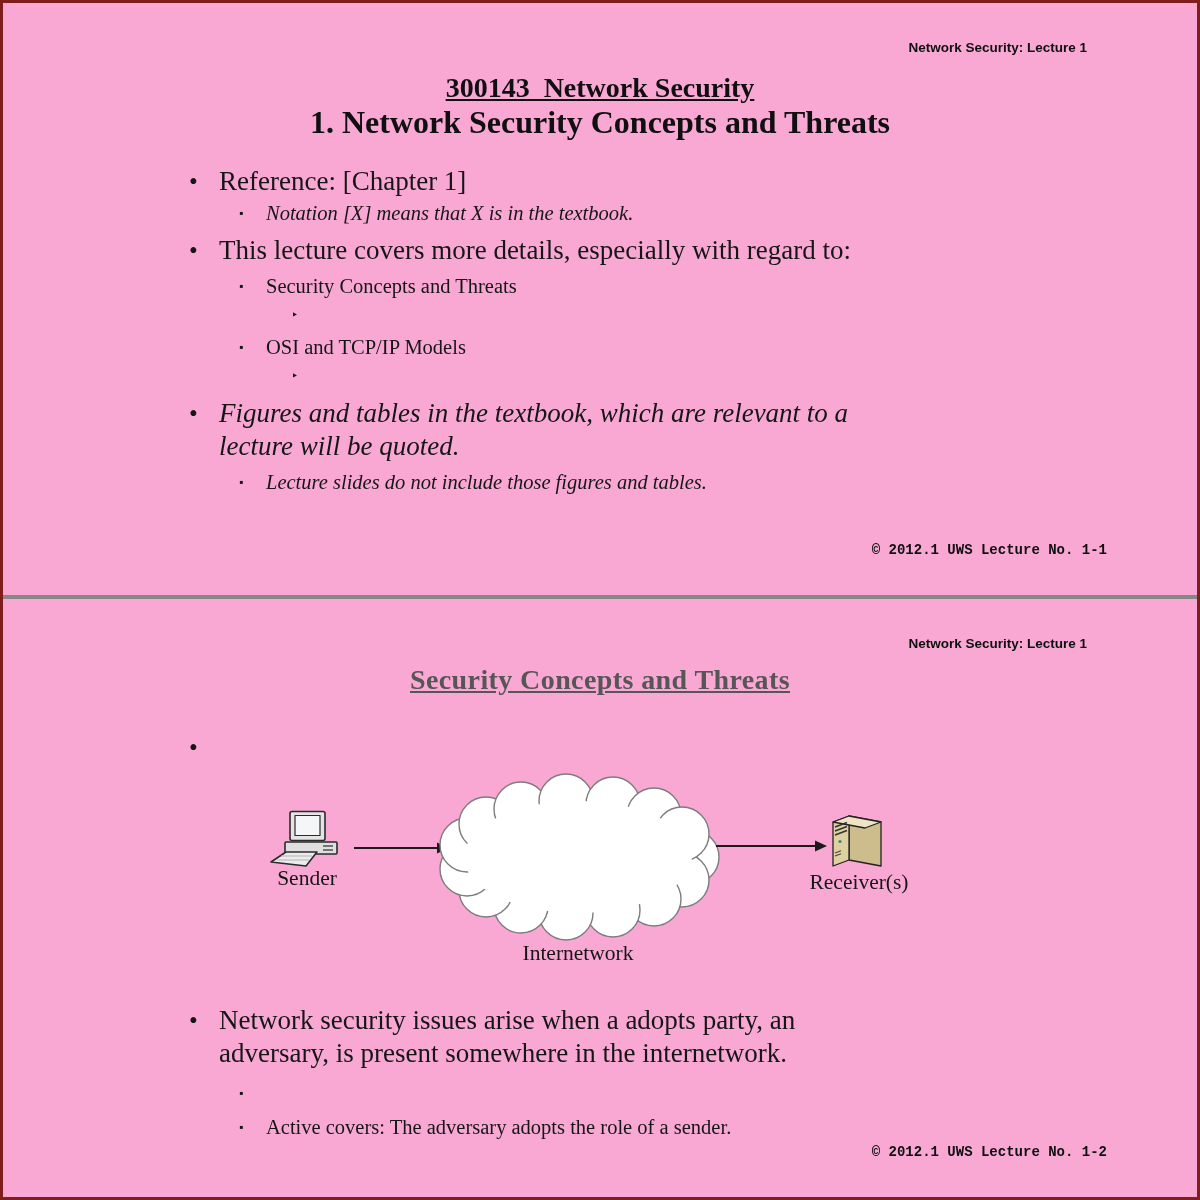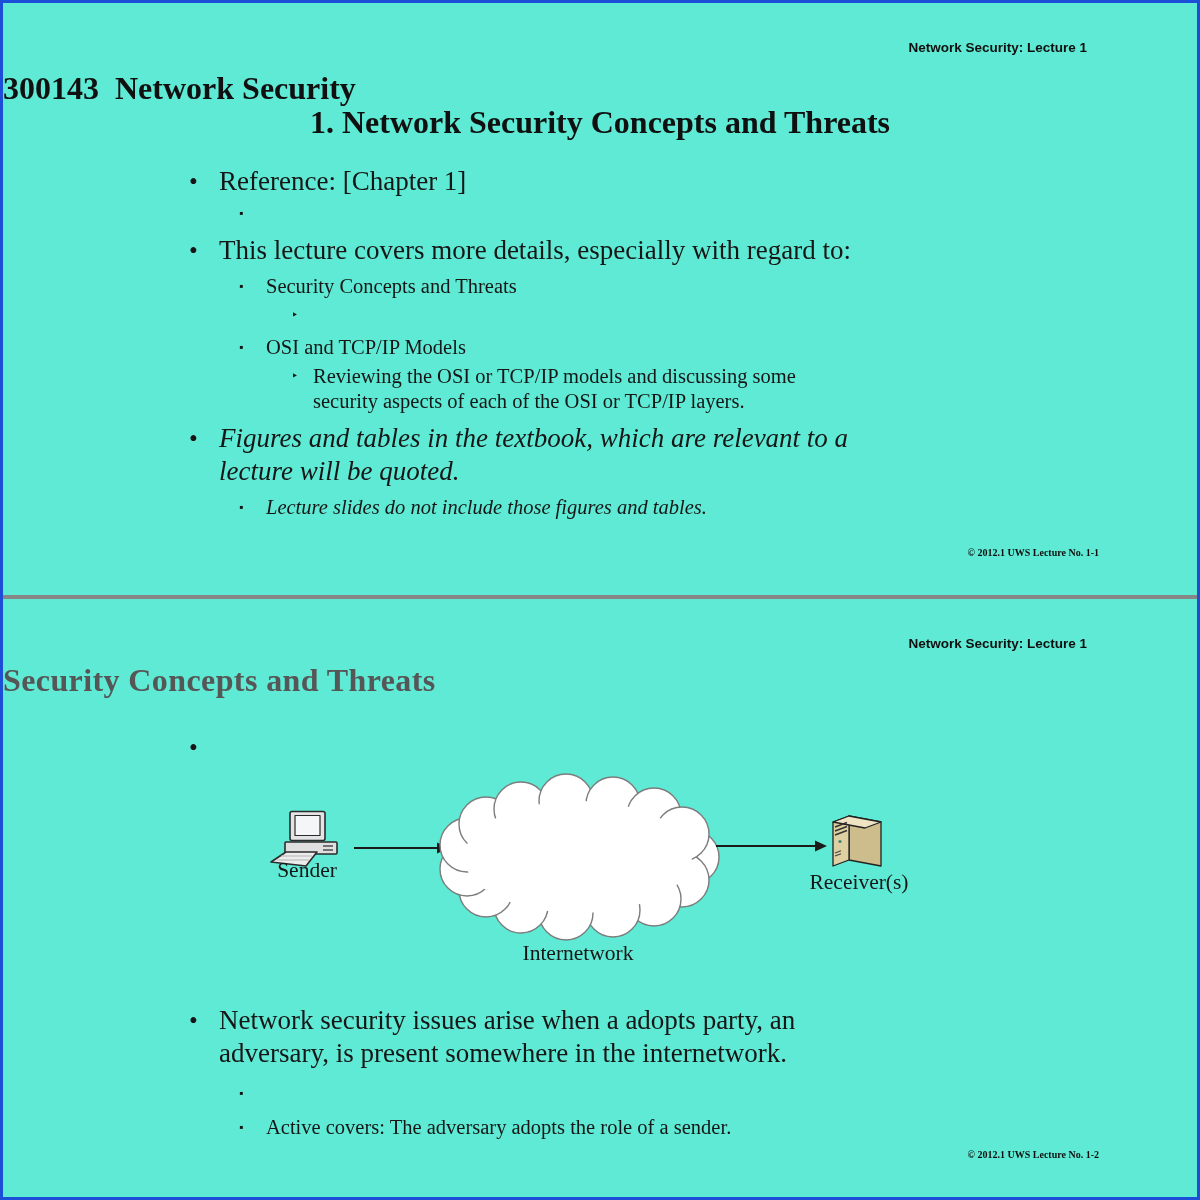--- a/index.html
+++ b/index.html
@@ -1,45 +1,45 @@
 <!DOCTYPE html>
 <html><head>
 <meta charset="utf-8">
 <style>
   html, body { margin: 0; padding: 0; background: #ffffff; }
   #page {
     position: relative;
     width: 1200px; height: 1200px;
     box-sizing: border-box;
-    border: 3px solid #1d4ed8;
-    background: #5eead4;
+    border: 3px solid #7f1d1d;
+    background: #f9a8d4;
     font-family: "Liberation Serif", serif;
     color: #161616;
     overflow: hidden;
   }
   .slide { position: relative; }
   #slide1 { height: 592px; }
   #divider { height: 4px; background: #878787; }
   #slide2 { height: 598px; }
 
   .page-header {
     position: absolute; top: 37px; right: 110px;
     font-family: "Liberation Sans", sans-serif;
     font-weight: bold; font-size: 13.5px; color: #0f0f0f;
   }
   .page-footer {
-    position: absolute; bottom: 37px; right: 98px;
-    font-family: Liberation Serif, serif;
-    font-weight: bold; font-size: 10px; color: #0f0f0f;
+    position: absolute; bottom: 37px; right: 90px;
+    font-family: Liberation Mono, monospace;
+    font-weight: bold; font-size: 14px; color: #0f0f0f;
   }
 
   .title {
-    text-align: left; font-weight: bold;
-    font-size: 32px; line-height: 34px;
-    white-space: pre-wrap; color: #101010;
+    text-align: center; font-weight: bold;
+    font-size: 28px; line-height: 34px;
+    white-space: pre-wrap; color: #101010; text-decoration: underline;
   }
   #slide1 .title { padding-top: 68px; }
   .subtitle {
     text-align: center; font-weight: bold;
     font-size: 32px; line-height: 34px; margin-top: 0; color: #101010;
   }
   #slide2 .title { padding-top: 64px; color: #565656; letter-spacing: 0.4px; }
 
   .bullets { margin-top: 26px; }
   .row { display: flex; align-items: flex-start; }
@@ -57,21 +57,21 @@
   .mt2 { margin-top: 2px; } .mt4 { margin-top: 4px; } .mt6 { margin-top: 6px; }
   .mt8 { margin-top: 8px; }
 
   .s2-b1 { margin-top: 34px; }
   .s2-b2 { margin-top: 18px; }
   .s2-s1 { margin-top: 10px; }
   .s2-s2 { margin-top: 8px; }
 
   .diagram { position: relative; height: 212px; margin-top: 10px; }
   .d-computer { position: absolute; left: 266px; top: 36px; }
-  .d-sender-label { position: absolute; left: 238px; top: 84px; width: 132px;
+  .d-sender-label { position: absolute; left: 238px; top: 92px; width: 132px;
                     text-align: center; font-size: 21.5px; }
   .d-arrow1 { position: absolute; left: 350px; top: 65px; }
   .d-cloud { position: absolute; left: 430px; top: -2px; }
   .d-cloud-text { position: absolute; left: 464px; top: 56px;
                   font-size: 21.5px; line-height: 27px; white-space: pre-wrap; }
   .d-cloud-label { position: absolute; left: 430px; top: 167px; width: 290px;
                    text-align: center; font-size: 21.5px; }
   .d-arrow2 { position: absolute; left: 712px; top: 63px; }
   .d-server { position: absolute; left: 826px; top: 32px; }
   .d-receiver-label { position: absolute; left: 790px; top: 96px; width: 132px;
@@ -87,40 +87,39 @@
     <div class="title">300143  Network Security</div>
     <div class="subtitle">1. Network Security Concepts and Threats</div>
 
     <div class="bullets">
       <div class="row l1">
         <span class="marker">•</span>
         <span class="text">Reference: [Chapter 1]</span>
       </div>
       <div class="row l2 italic mt2">
         <span class="marker">▪</span>
+        <span class="text">Notation [X] means that X is in the textbook.</span>
       </div>
       <div class="row l1 mt8">
         <span class="marker">•</span>
         <span class="text">This lecture covers more details, especially with regard to:</span>
       </div>
       <div class="row l2 mt6">
         <span class="marker">▪</span>
         <span class="text">Security Concepts and Threats</span>
       </div>
       <div class="row l3 mt4">
         <span class="marker">‣</span>
       </div>
       <div class="row l2 mt6">
         <span class="marker">▪</span>
         <span class="text">OSI and TCP/IP Models</span>
       </div>
       <div class="row l3 mt4">
         <span class="marker">‣</span>
-        <span class="text">Reviewing the OSI or TCP/IP models and discussing some
-security aspects of each of the OSI or TCP/IP layers.</span>
       </div>
       <div class="row l1 italic mt8">
         <span class="marker">•</span>
         <span class="text">Figures and tables in the textbook, which are relevant to a
 lecture will be quoted.</span>
       </div>
       <div class="row l2 italic mt6">
         <span class="marker">▪</span>
         <span class="text">Lecture slides do not include those figures and tables.</span>
       </div>

